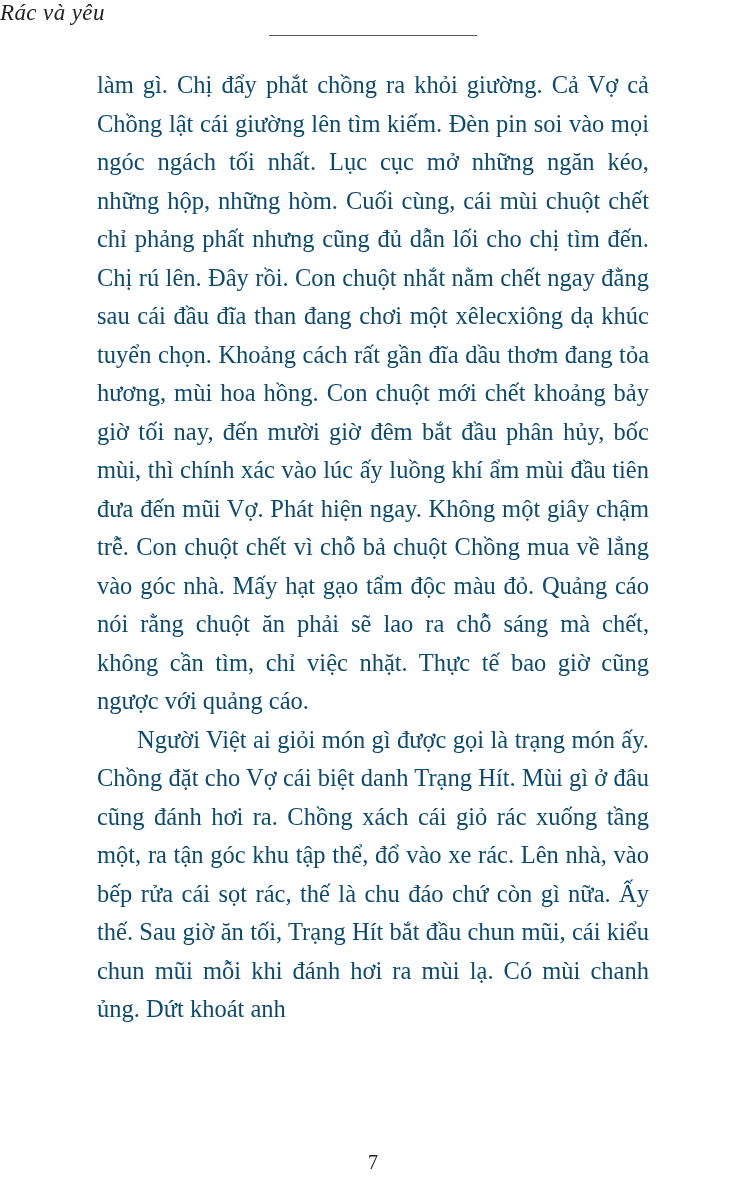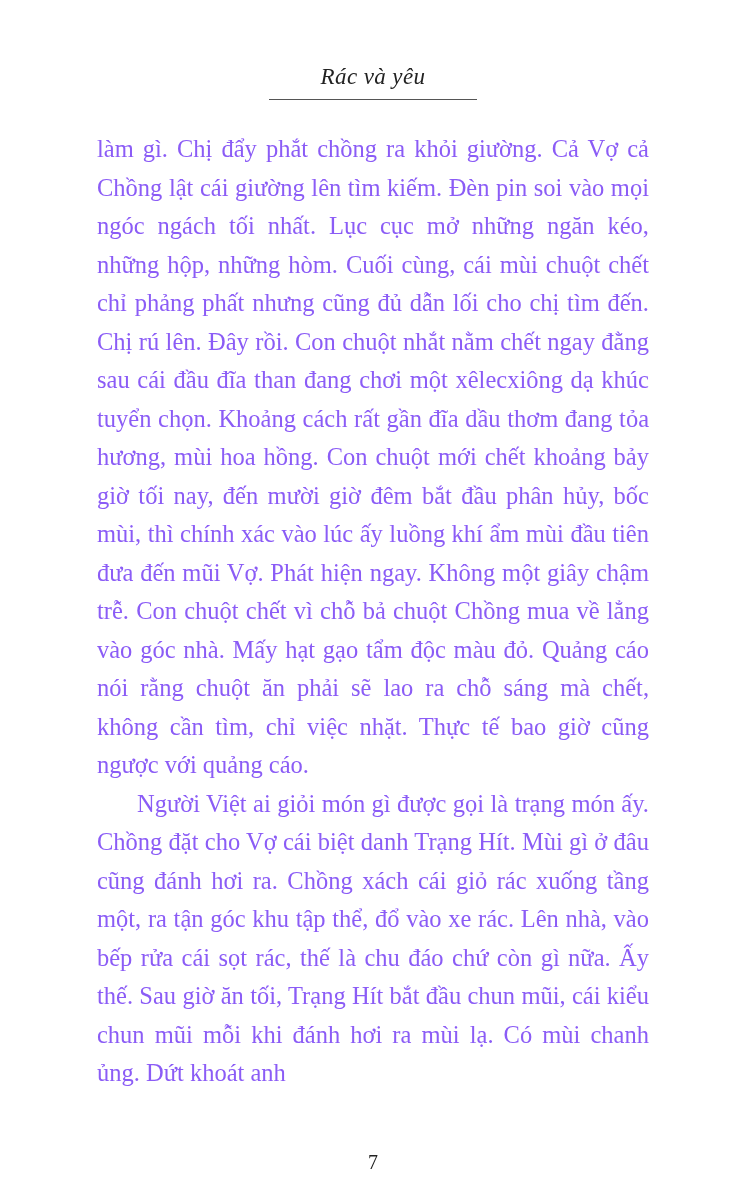--- a/index.html
+++ b/index.html
@@ -12,43 +12,42 @@
     color: #1c1c1c;
   }
   .page {
     position: relative;
     width: 746px;
     height: 1200px;
     background: #ffffff;
     overflow: hidden;
   }
   .running-head {
-    padding-top: 64px;
-    text-align: center;
+    text-align: left;
   }
   .running-head-title {
     display: inline-block;
     font-style: italic;
     font-size: 23px;
     letter-spacing: 0.4px;
     color: #222;
   }
   .running-head-rule {
     width: 208px;
     height: 1px;
     background: #555;
     margin: 9px auto 0 auto;
   }
   .body-text {
     width: 552px;
     margin: 30px auto 0 auto;
     font-size: 24.5px;
     line-height: 38.5px;
     text-align: justify;
-    color: #8b5cf6;
+    color: #0c4a6e;
   }
   .body-text p {
     margin: 0;
     padding: 0;
   }
   .body-text p.indented {
     text-indent: 40px;
   }
   .page-footer {
     position: absolute;

